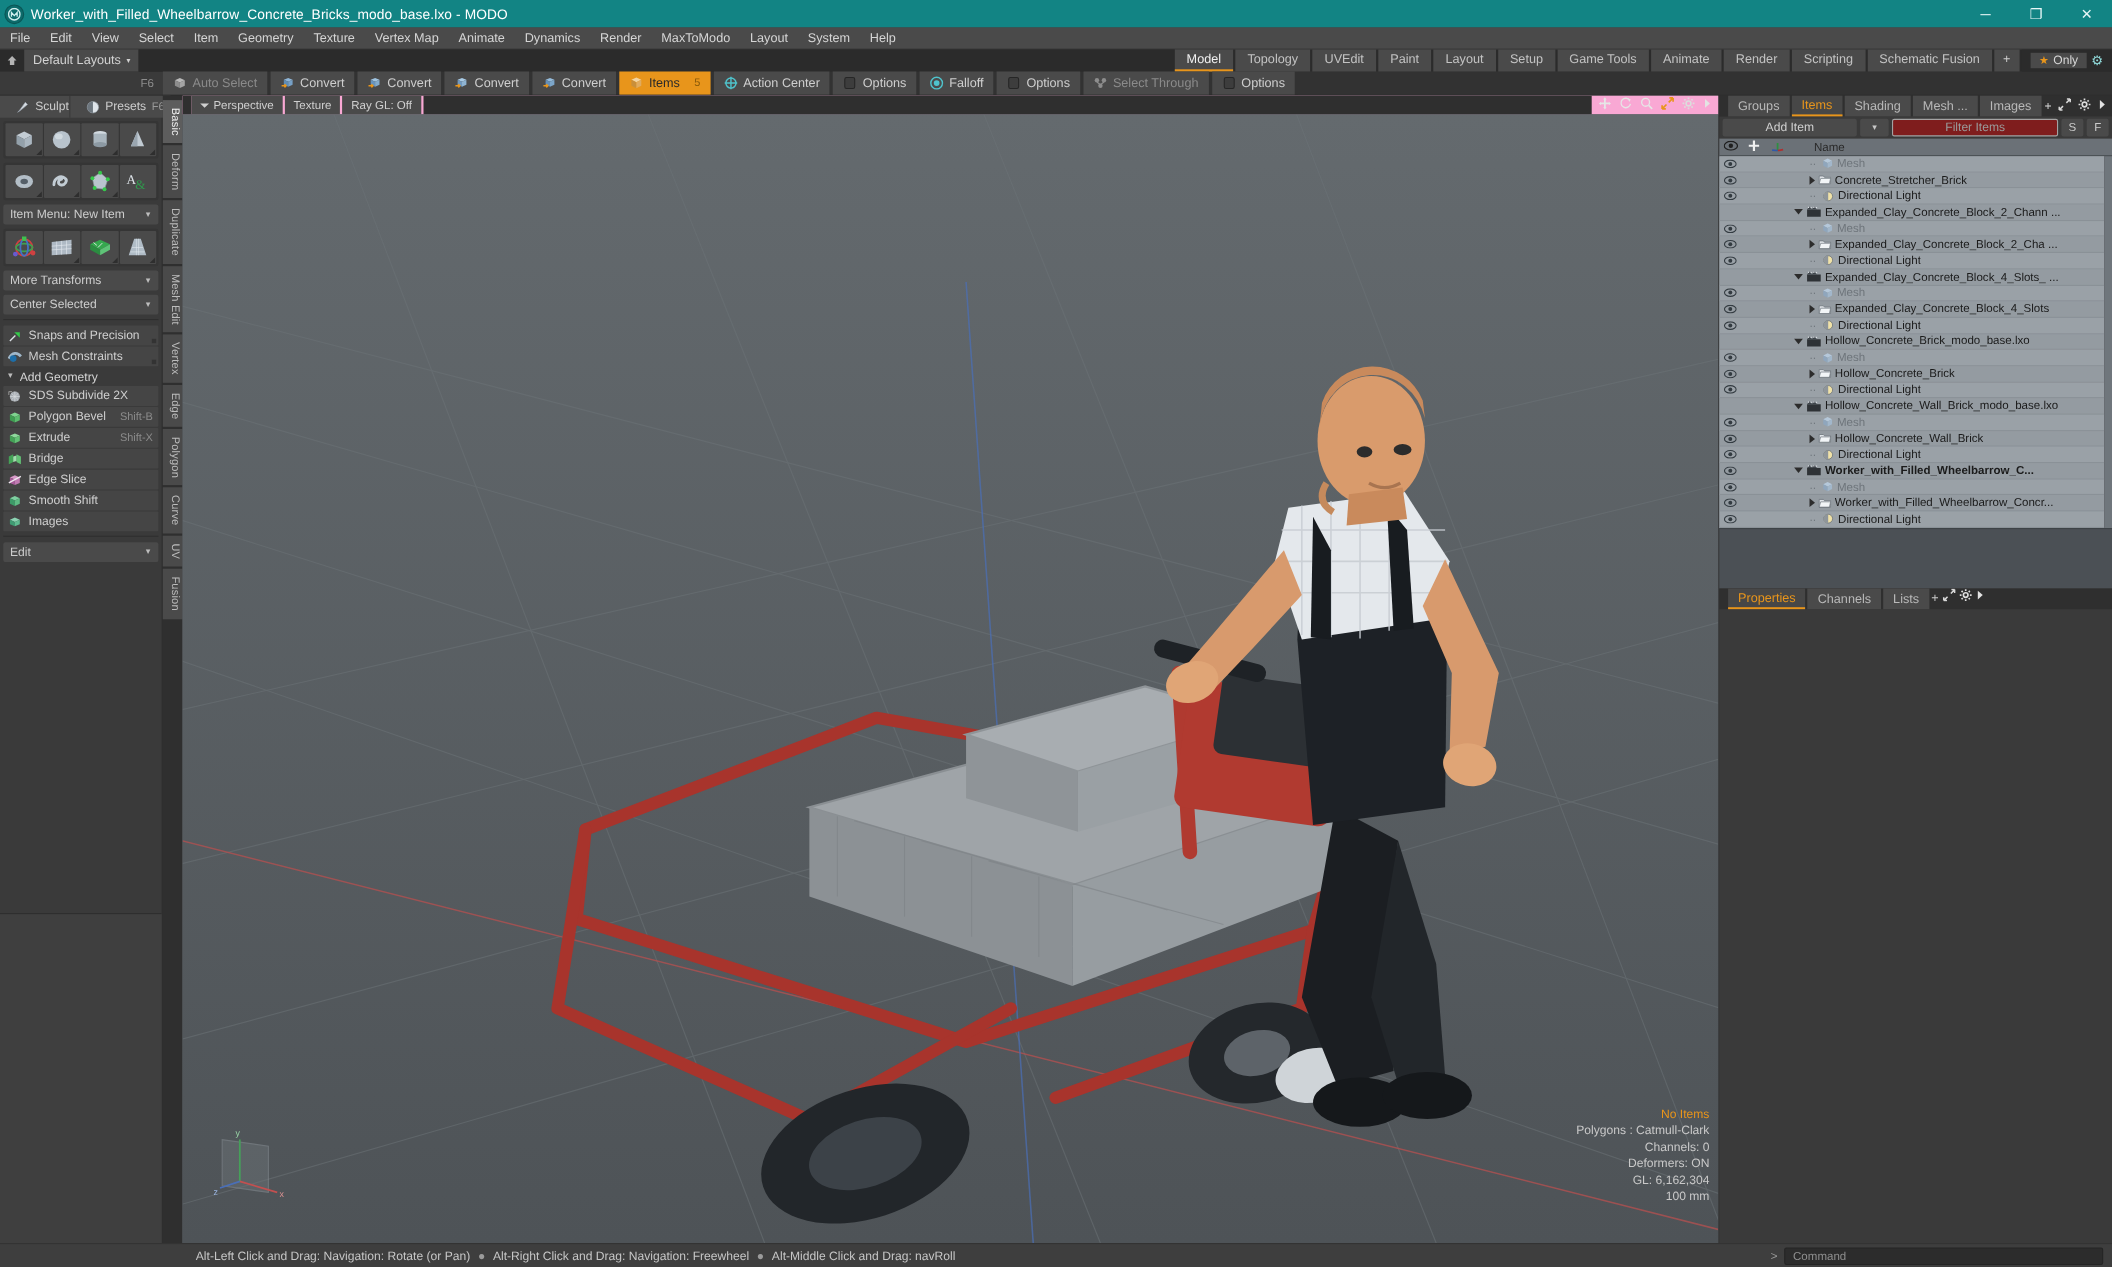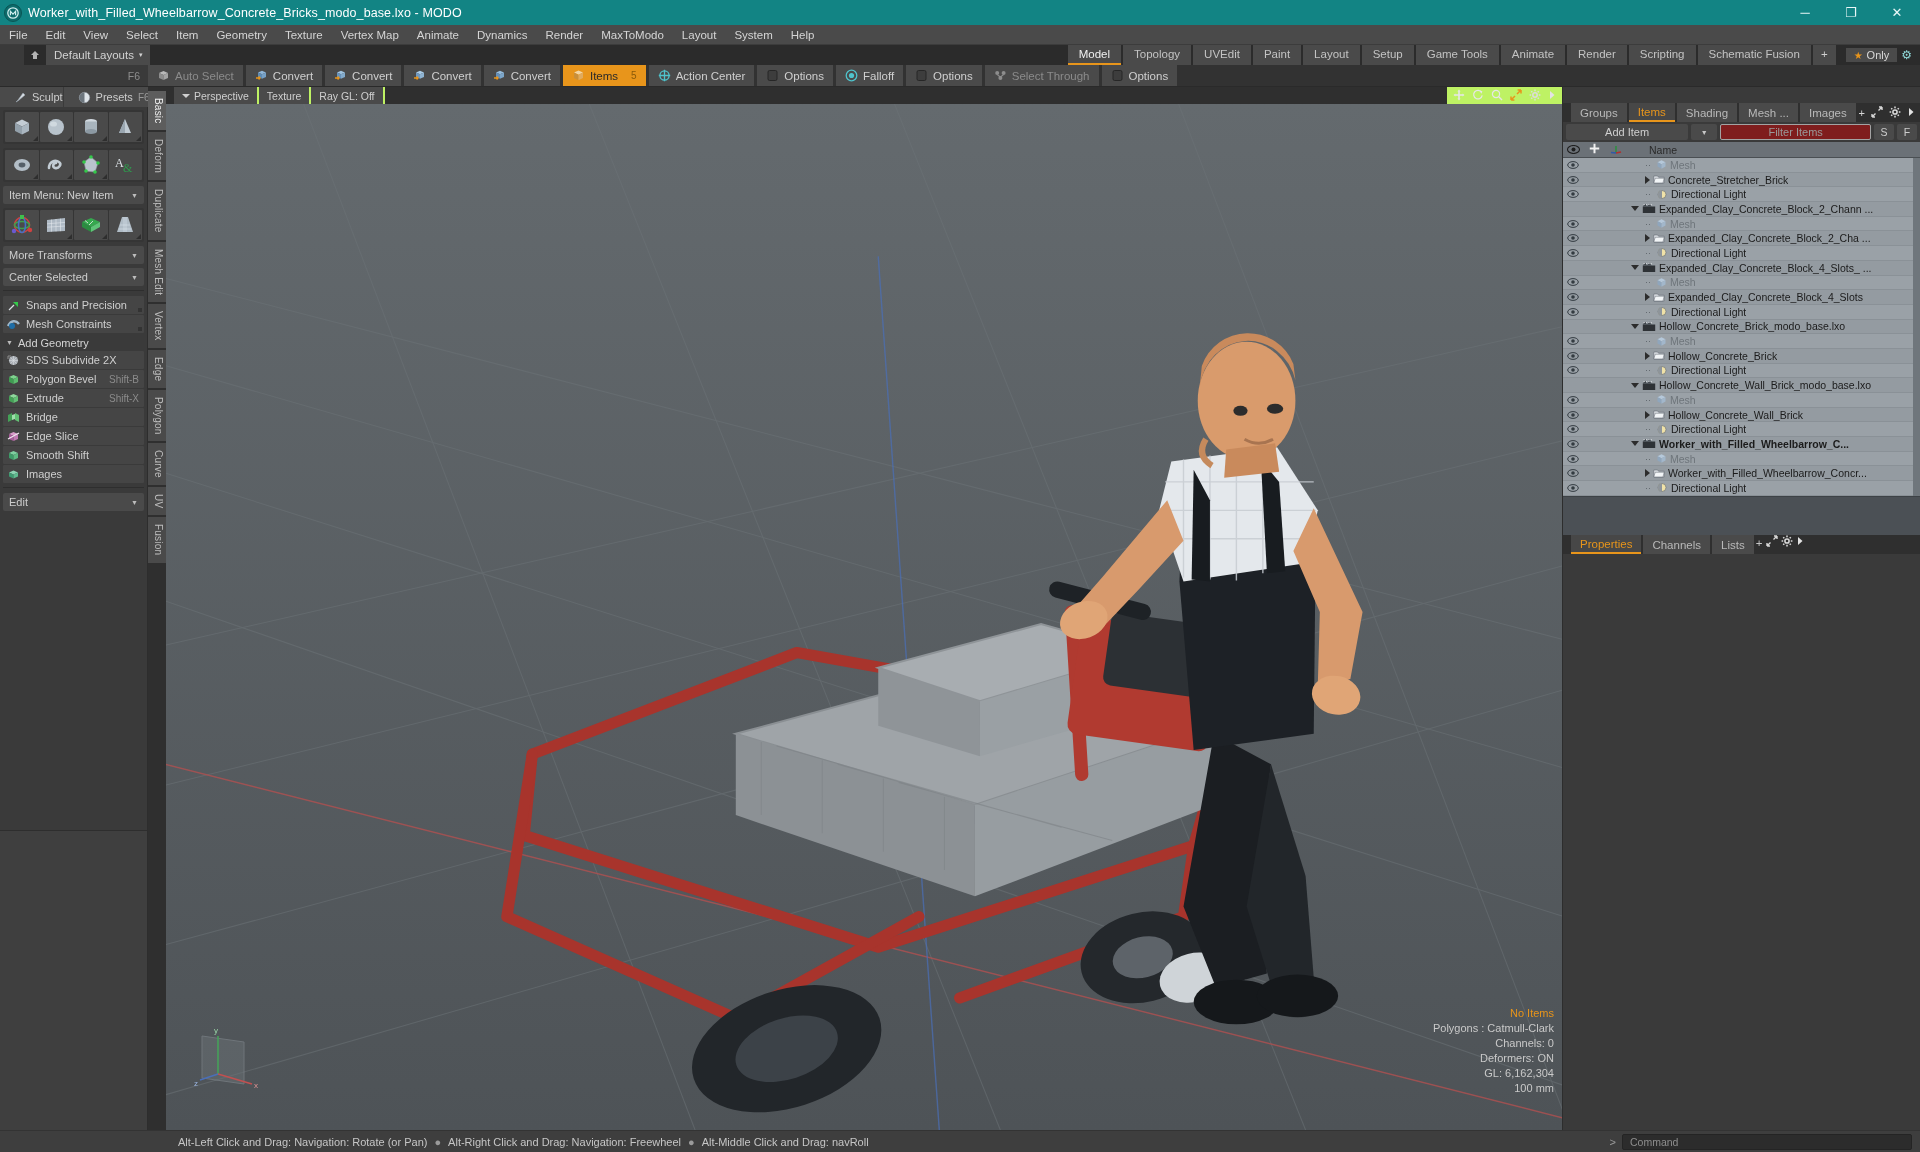--- a/index.html
+++ b/index.html
@@ -33,21 +33,21 @@
   
   .menubar {
     height: 20px; flex: 0 0 20px; background: #4a4a4a; display: flex; align-items: center;
     font-size: 11.5px; color: #d5d5d5; padding-left: 0; border-bottom: 1px solid #3c3c3c;
   }
   .menubar .mi { padding: 0 9px; line-height: 20px; }
 
   
   .layoutbar {
     height: 20px; flex: 0 0 20px; background: #2b2b2b; display: flex; align-items: stretch;
-    font-size: 11.5px; position: relative; margin-left: 24px;
+    font-size: 11.5px; position: relative;
   }
   .layoutbar .lhome {
     width: 22px; display: flex; align-items: center; justify-content: center; color: #b4b4b4;
     font-size: 10px;
   }
   .layoutbar .ldefault {
     display: flex; align-items: center; padding: 0 8px; color: #d2d2d2; font-size: 11.5px;
     background: #4a4a4a; height: 100%;
   }
   .layoutbar .ldefault .car { margin-left: 5px; font-size: 7px; }
@@ -123,21 +123,21 @@
   
   .vtabs { width: 18px; flex: 0 0 18px; background: #2f2f2f; display: flex; flex-direction: column;
            align-items: stretch; padding-top: 4px; }
   .vtab { writing-mode: vertical-rl; text-orientation: mixed; font-size: 10px; color: #bdbdbd;
           background: #4a4a4a; margin-bottom: 2px; padding: 7px 2px; text-align: center;
           letter-spacing: .2px; }
   .vtab.active { background: #5d5d5d; color: #f1f1f1; }
 
   
   .viewport { flex: 1; position: relative; background: #5a6064; min-width: 0; display: flex; flex-direction: column; }
-  .vp-top { height: 17px; background: #bef264; display: flex; align-items: stretch; font-size: 10.5px; }
+  .vp-top { height: 17px; background: #f9a8d4; display: flex; align-items: stretch; font-size: 10.5px; }
   .vp-top .vt {
     display: flex; align-items: center; gap: 4px; padding: 0 8px; background: #4a4a4a;
     color: #cfcfcf; margin-right: 2px;
   }
   .vp-top .vt .dot { width: 0; height: 0; border-left: 4px solid transparent;
                      border-right: 4px solid transparent; border-top: 4px solid #cfcfcf; }
   .vp-top .fill { flex: 1; background: #2f2f2f; }
   .vp-top .vicons { display: flex; align-items: center; gap: 7px; padding: 0 6px; color: #e0e0e0; font-size: 11px; }
   .vp-canvas { flex: 1; position: relative; overflow: hidden;
     background: linear-gradient(160deg, #5f6569 0%, #585e62 45%, #4f5458 100%); }
@@ -145,21 +145,21 @@
   .grid-svg { position: absolute; inset: 0; width: 100%; height: 100%; }
 
   .vp-stats { position: absolute; right: 8px; bottom: 34px; text-align: right; font-size: 11px;
               line-height: 15px; color: #c9c9c9; }
   .vp-stats .hl { color: #e8951b; }
   .axis-gizmo { position: absolute; left: 28px; bottom: 38px; width: 70px; height: 70px; }
 
   
   .rightcol { width: 358px; flex: 0 0 358px; background: #3a3a3a; display: flex; flex-direction: column;
               border-left: 1px solid #2d2d2d; }
-  .rtabbar { height: 19px; display: flex; align-items: stretch; background: #2f2f2f; font-size: 11.5px; margin-top: 16px; }
+  .rtabbar { height: 19px; display: flex; align-items: stretch; background: #2f2f2f; font-size: 11.5px; }
   .rtabbar .pre { width: 8px; background: #2f2f2f; }
   .rtab { padding: 0 9px; display: flex; align-items: center; background: #4a4a4a; color: #b9b9b9;
           margin-right: 2px; }
   .rtab.active { color: #e8951b; background: #474747; border-bottom: 2px solid #e8951b; }
   .rtabbar .rt-icons { margin-left: auto; display: flex; align-items: center; gap: 6px; padding-right: 5px;
                        color: #d6d6d6; font-size: 11px; }
   .rtoolrow { height: 20px; display: flex; align-items: stretch; background: #3a3a3a; gap: 3px;
               padding: 2px 3px; font-size: 11px; }
   .additem { flex: 1.15; background: #4a4a4a; display: flex; align-items: center; justify-content: center;
              color: #d0d0d0; border-radius: 2px; }

